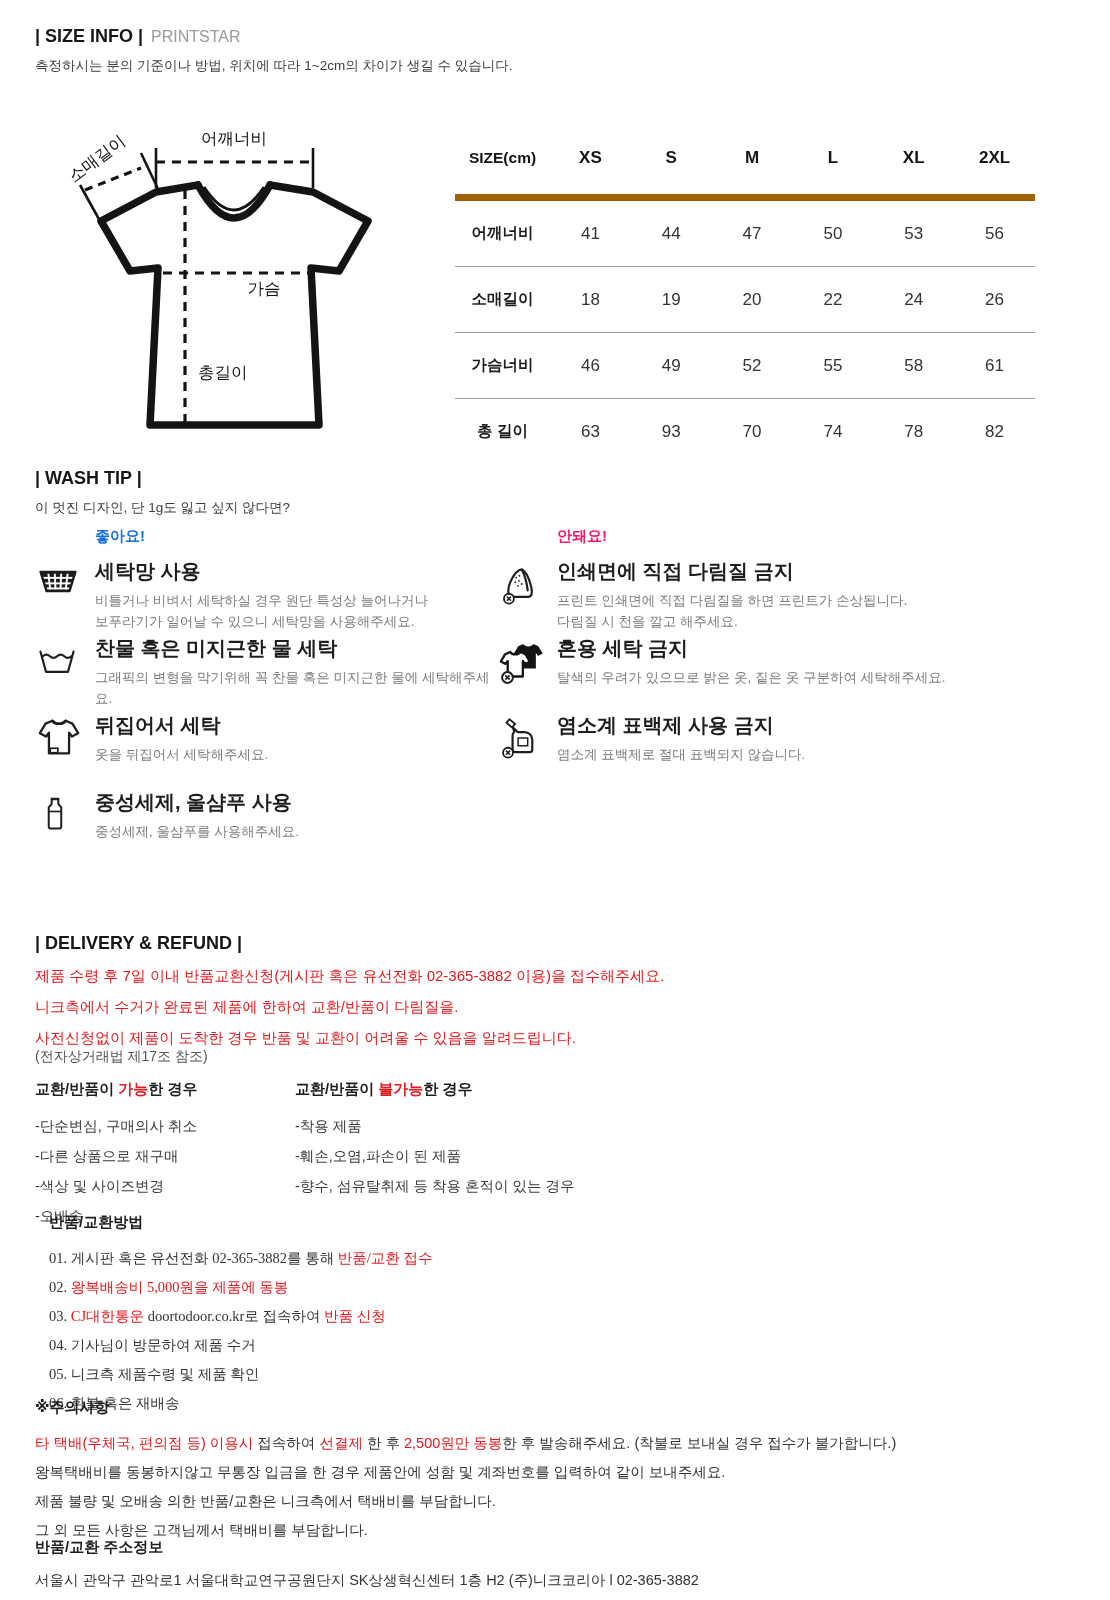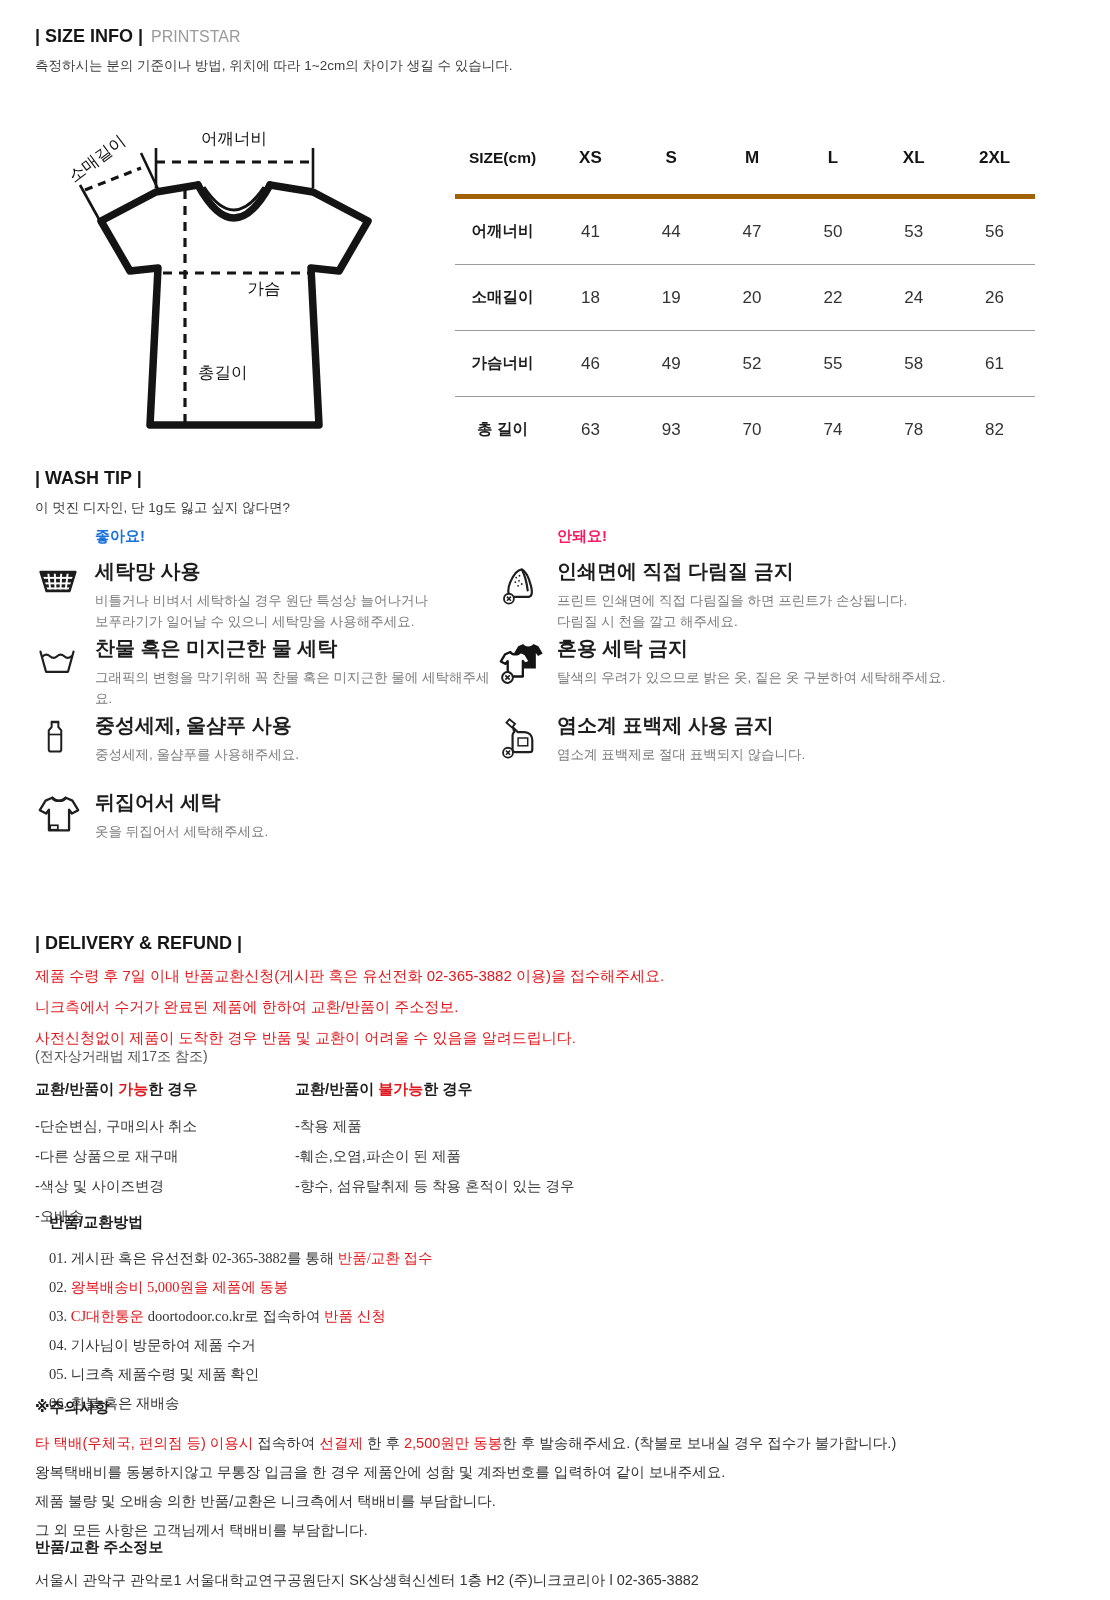--- a/index.html
+++ b/index.html
@@ -10,21 +10,21 @@
   .h-brand{font-size:16px;font-weight:400;color:#9a9a9a;margin-left:8px;}
   .abs{position:absolute;}
   
   .s-title{left:35px;top:26px;}
   .s-sub{left:35px;top:57px;font-size:13.5px;color:#3d3d3d;}
   .diagram{left:28px;top:118px;width:405px;height:335px;}
   .diagram text{font-size:16.5px;fill:#111;font-family:"Liberation Sans","DejaVu Sans",sans-serif;}
   
   .size-table{left:455px;top:130px;width:580px;border-collapse:collapse;table-layout:fixed;}
   .size-table col.lbl{width:95px;}
-  .size-table thead th{padding:18px 0 26px;border-bottom:5px solid #a16207;font-size:17px;font-weight:700;color:#141414;text-align:center;}
+  .size-table thead th{padding:18px 0 26px;border-bottom:7px solid #a16207;font-size:17px;font-weight:700;color:#141414;text-align:center;}
   .size-table thead th.szl{font-size:15.5px;}
   .size-table tbody tr{border-bottom:1px solid #9b9b9b;}
   .size-table tbody tr:last-child{border-bottom:none;}
   .size-table tbody th{font-size:15.5px;font-weight:700;color:#1d1d1d;padding:22px 0;text-align:center;}
   .size-table tbody td{font-size:17px;font-weight:400;color:#333;padding:22px 0;text-align:center;}
   
   .w-title{left:35px;top:468px;}
   .w-sub{left:35px;top:499px;font-size:13.5px;color:#3d3d3d;}
   .w-cols{left:35px;top:527px;width:1050px;display:flex;}
   .w-col-good{width:462px;}
@@ -188,43 +188,43 @@
           </svg>
         </div>
         <div class="wash-text">
           <div class="wash-title">찬물 혹은 미지근한 물 세탁</div>
           <div class="wash-desc">그래픽의 변형을 막기위해 꼭 찬물 혹은 미지근한 물에 세탁해주세요.</div>
         </div>
       </div>
 
       <div class="wash-item">
         <div class="wash-icon">
+          <svg width="48" height="46" viewBox="0 0 48 48">
+            <path class="ink" d="M17 7 C19 11.5 29 11.5 31 7 L38 10 L44 20 L37.5 23.5 L34.5 19.5 V41 H13.5 V19.5 L10.5 23.5 L4 20 L10 10 Z"></path>
+            <path class="ink" d="M17 7 q7 6.5 14 0" stroke-width="2"></path>
+            <rect x="14.8" y="35.8" width="8" height="4.6" fill="none" stroke="#1f1f1f" stroke-width="1.8"></rect>
+          </svg>
+        </div>
+        <div class="wash-text">
+          <div class="wash-title">뒤집어서 세탁</div>
+          <div class="wash-desc">옷을 뒤집어서 세탁해주세요.</div>
+        </div>
+      </div>
+
+      <div class="wash-item">
+        <div class="wash-icon">
           <svg width="40" height="46" viewBox="0 0 48 48">
             <path class="ink" d="M20 6 h8 v6 l3.5 4 v23 a2.5 2.5 0 0 1 -2.5 2.5 h-10 a2.5 2.5 0 0 1 -2.5 -2.5 v-23 l3.5 -4 z"></path>
             <line x1="19" y1="6" x2="29" y2="6" stroke="#1f1f1f" stroke-width="3"></line>
             <line x1="16.8" y1="21" x2="31.2" y2="21" stroke="#1f1f1f" stroke-width="2"></line>
           </svg>
         </div>
         <div class="wash-text">
           <div class="wash-title">중성세제, 울샴푸 사용</div>
           <div class="wash-desc">중성세제, 울샴푸를 사용해주세요.</div>
-        </div>
-      </div>
-
-      <div class="wash-item">
-        <div class="wash-icon">
-          <svg width="48" height="46" viewBox="0 0 48 48">
-            <path class="ink" d="M17 7 C19 11.5 29 11.5 31 7 L38 10 L44 20 L37.5 23.5 L34.5 19.5 V41 H13.5 V19.5 L10.5 23.5 L4 20 L10 10 Z"></path>
-            <path class="ink" d="M17 7 q7 6.5 14 0" stroke-width="2"></path>
-            <rect x="14.8" y="35.8" width="8" height="4.6" fill="none" stroke="#1f1f1f" stroke-width="1.8"></rect>
-          </svg>
-        </div>
-        <div class="wash-text">
-          <div class="wash-title">뒤집어서 세탁</div>
-          <div class="wash-desc">옷을 뒤집어서 세탁해주세요.</div>
         </div>
       </div>
     </div>
 
     <div class="w-col-bad">
       <div class="w-head bad">안돼요!</div>
 
       <div class="wash-item">
         <div class="wash-icon">
           <svg width="44" height="48" viewBox="0 0 48 48">
@@ -279,21 +279,21 @@
           <div class="wash-desc">염소계 표백제로 절대 표백되지 않습니다.</div>
         </div>
       </div>
     </div>
   </div>
 
   <div class="abs d-title sec-h">| DELIVERY &amp; REFUND |</div>
 
   <div class="abs d-notice">
     <div>제품 수령 후 7일 이내 반품교환신청(게시판 혹은 유선전화 02-365-3882 이용)을 접수해주세요.</div>
-    <div>니크측에서 수거가 완료된 제품에 한하여 교환/반품이 주소정보.</div>
+    <div>니크측에서 수거가 완료된 제품에 한하여 교환/반품이 다림질을.</div>
     <div>사전신청없이 제품이 도착한 경우 반품 및 교환이 어려울 수 있음을 알려드립니다.</div>
   </div>
   <div class="abs d-law">(전자상거래법 제17조 참조)</div>
 
   <div class="abs d-cases">
     <div class="case-col1">
       <div class="case-h"><span>교환/반품이 </span><span style="color: rgb(225, 24, 30);">가능</span><span>한 경우</span></div>
       <div class="case-item">-단순변심, 구매의사 취소</div>
       <div class="case-item">-다른 상품으로 재구매</div>
       <div class="case-item">-색상 및 사이즈변경</div>

